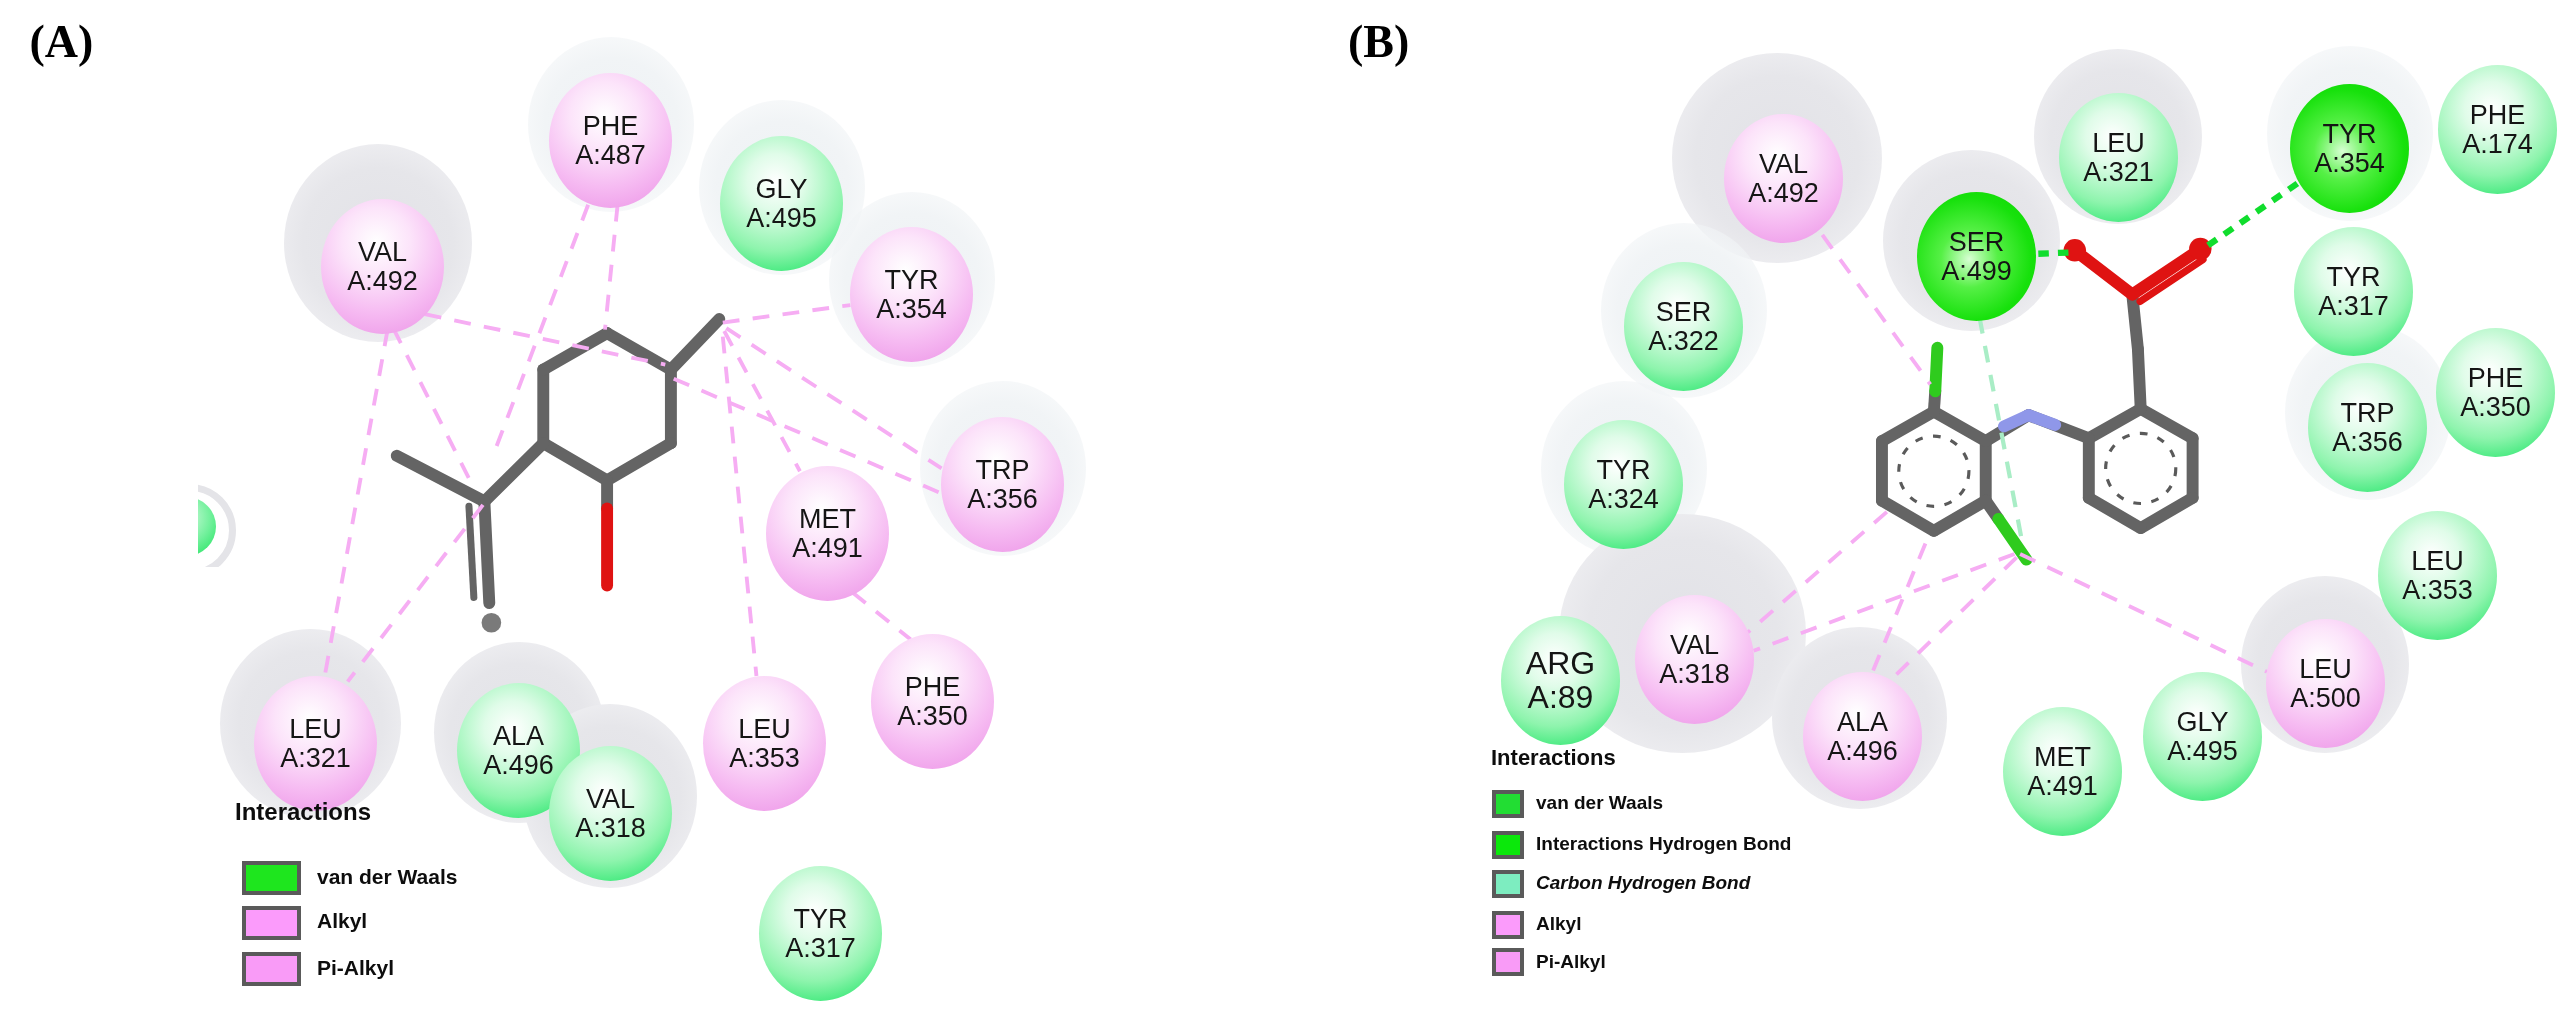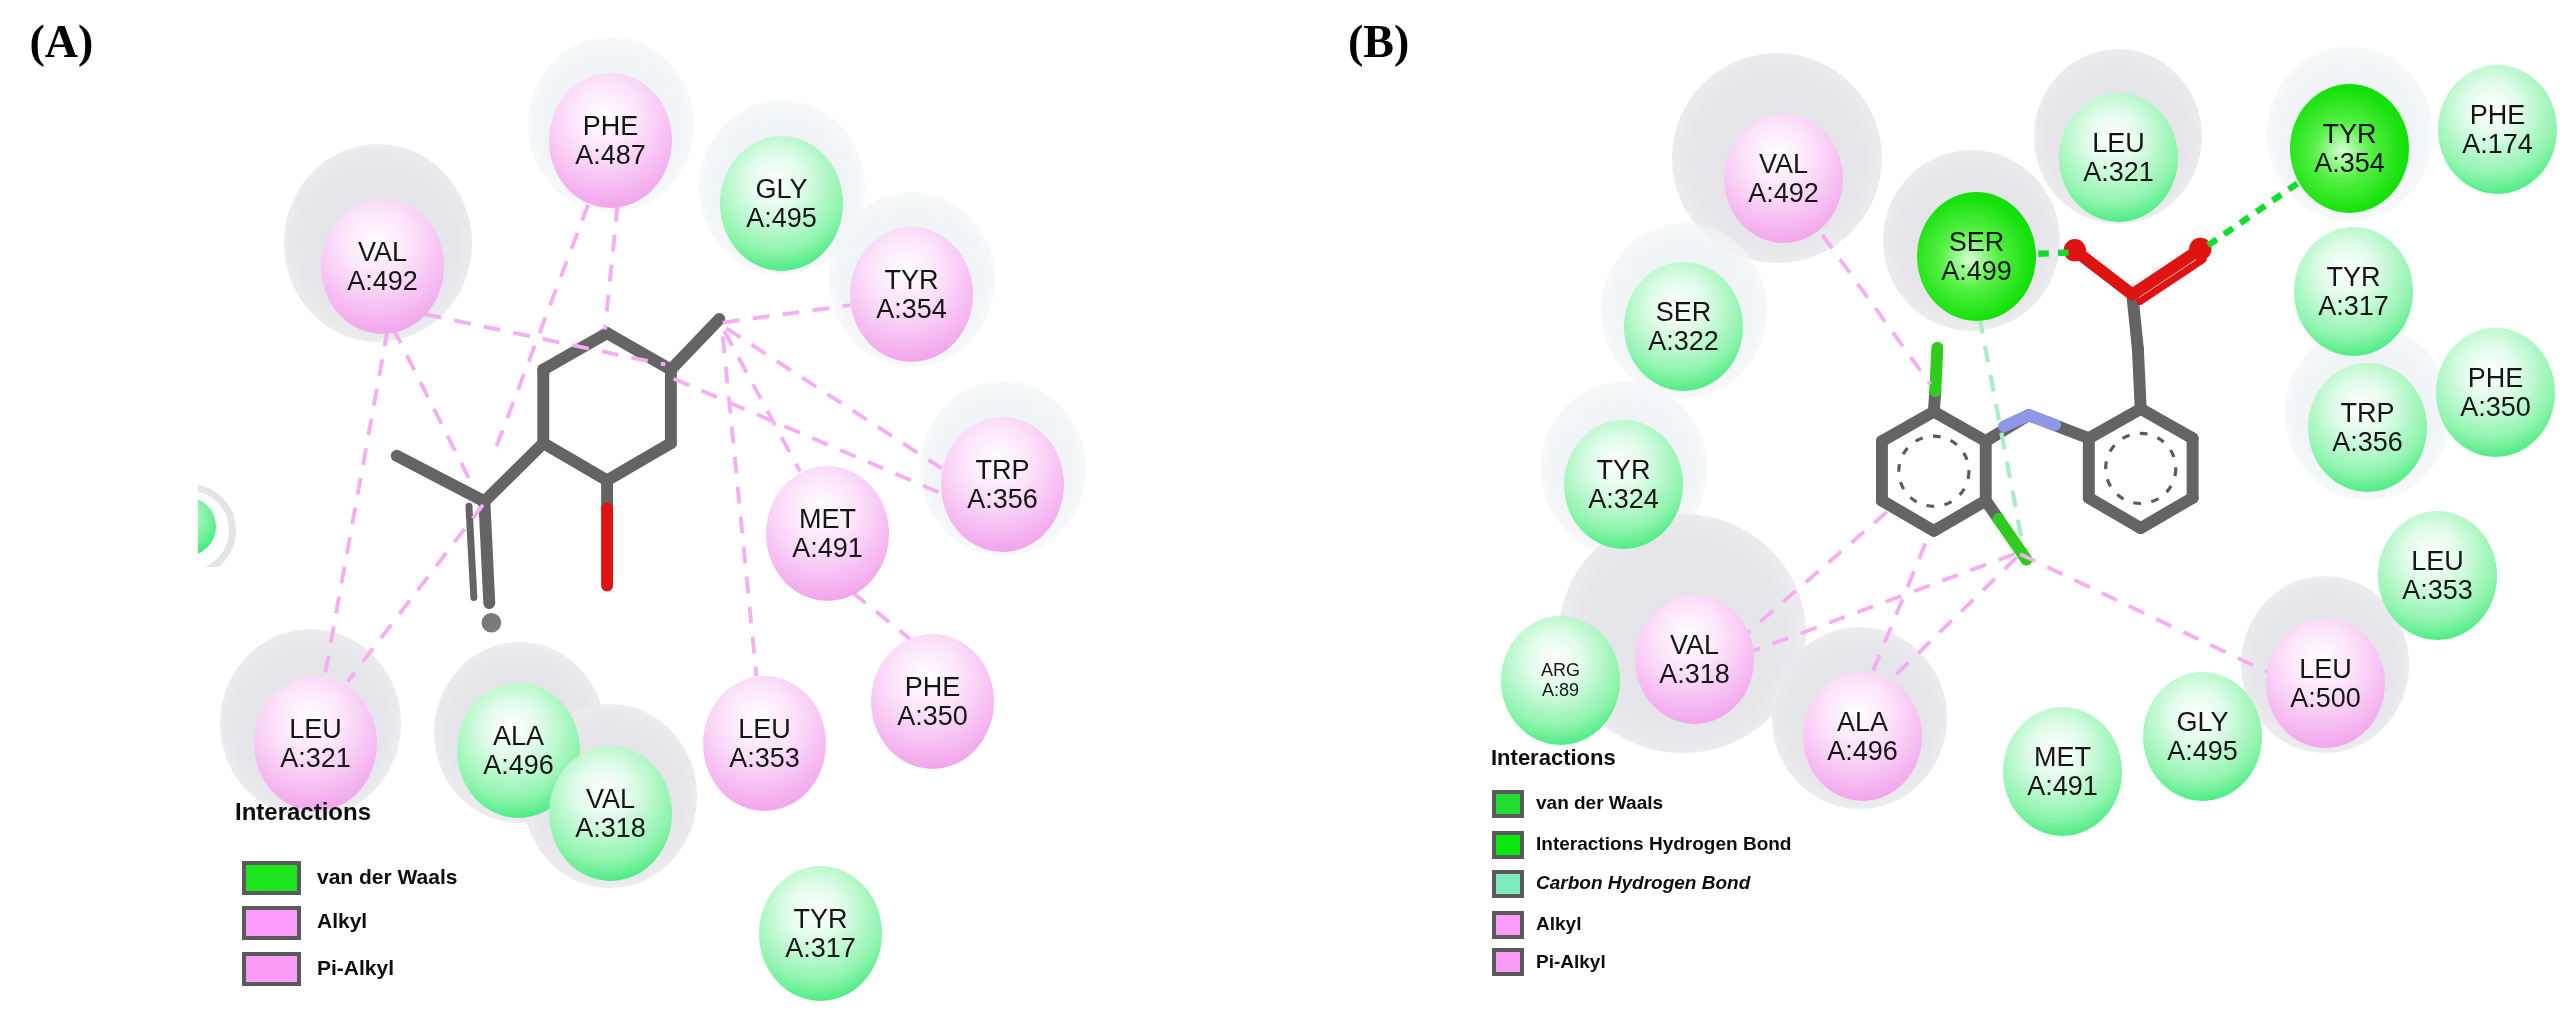--- a/index.html
+++ b/index.html
@@ -223,21 +223,21 @@
       <span>A:350</span>
     </div>
     <div class="bubble vdw" style="width: 119px; height: 129px; left: 1564px; top: 420px; font-size: 27px;">
       <span>TYR</span>
       <span>A:324</span>
     </div>
     <div class="bubble vdw" style="width: 119px; height: 129px; left: 2378px; top: 511px; font-size: 27px;">
       <span>LEU</span>
       <span>A:353</span>
     </div>
-    <div class="bubble vdw" style="width: 119px; height: 129px; left: 1501px; top: 616px; font-size: 18px;">
+    <div class="bubble vdw" style="width: 119px; height: 129px; left: 1501px; top: 616px; font-size: 32px;">
       <span>ARG</span>
       <span>A:89</span>
     </div>
     <div class="bubble pink" style="width: 119px; height: 129px; left: 1635px; top: 595px; font-size: 27px;">
       <span>VAL</span>
       <span>A:318</span>
     </div>
     <div class="bubble pink" style="width: 119px; height: 129px; left: 1803px; top: 672px; font-size: 27px;">
       <span>ALA</span>
       <span>A:496</span>

